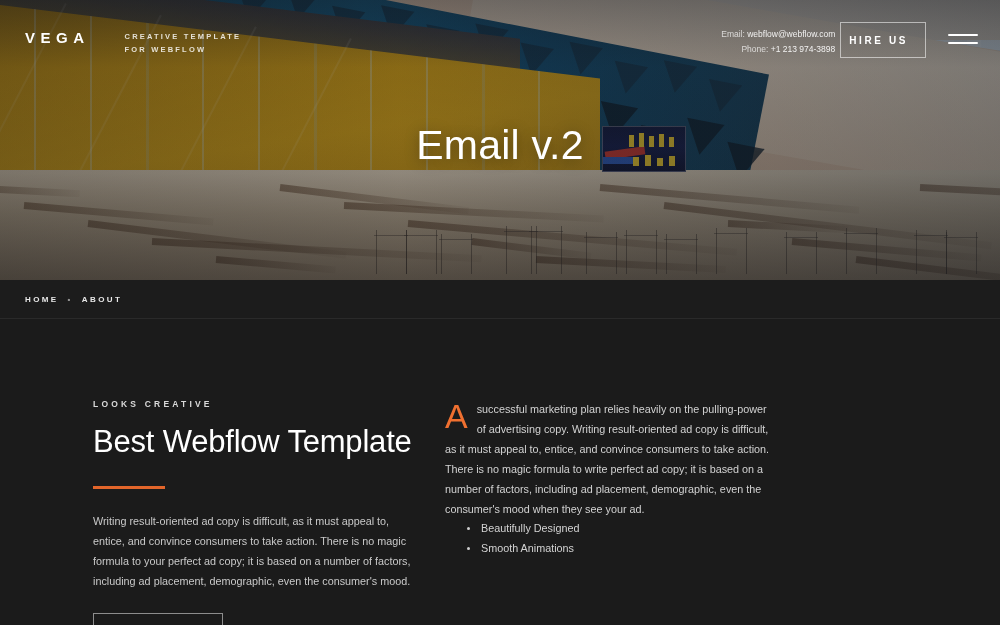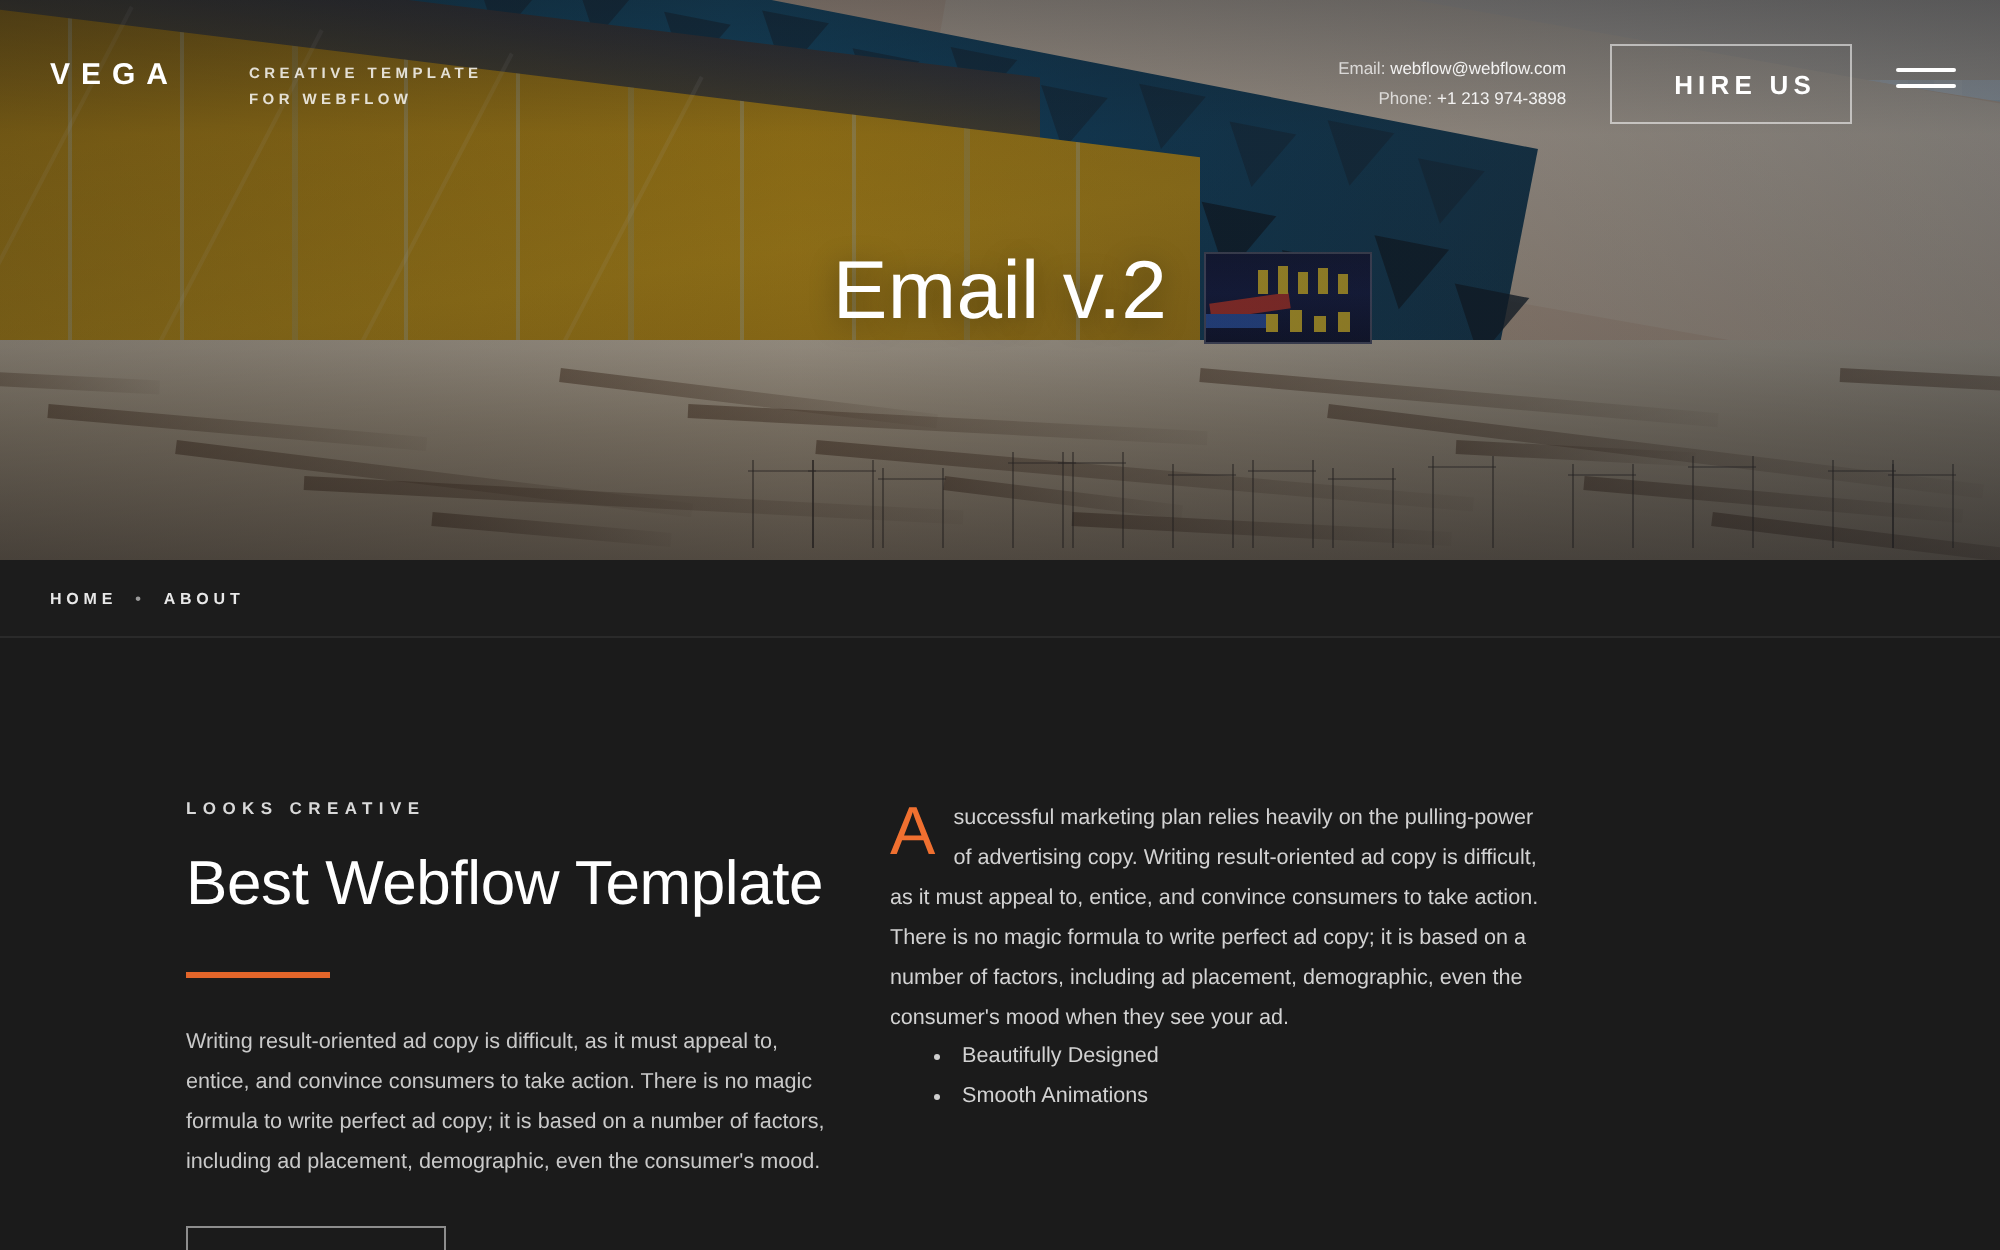--- a/index.html
+++ b/index.html
@@ -132,24 +132,24 @@
     font-size:7.5px; font-weight:700; letter-spacing:2.2px;
     line-height:13px; color:rgba(255,255,255,.82);
   }
   .topbar-right { margin-left:auto; display:flex; align-items:flex-start; }
   .contact {
     text-align:right; font-size:8.5px; line-height:15px;
     color:rgba(255,255,255,.9); padding-top:1px;
   }
   .contact .lbl { color:rgba(255,255,255,.72); }
   .hire-btn {
-    margin-left:22px; margin-top:-4px;
+    margin-left:5px; margin-top:-4px;
     border:1px solid rgba(255,255,255,.55);
-    color:#fff; font-size:13px; font-weight:700; letter-spacing:2.6px;
-    padding:12px 17px 11px 31px; background:transparent;
+    color:#fff; font-size:10px; font-weight:700; letter-spacing:2.6px;
+    padding:12px 17px 11px 8px; background:transparent;
     cursor:pointer; white-space:nowrap;
   }
   .burger {
     margin-left:22px; margin-top:8px; width:30px; cursor:pointer;
   }
   .burger span {
     display:block; height:2px; background:#fff; border-radius:1px;
   }
   .burger span + span { margin-top:6px; }
 
@@ -427,21 +427,21 @@
     <span>ABOUT</span>
   </div>
 </div>
 
 <div class="main">
 
   <div class="col-left">
     <div class="eyebrow">LOOKS CREATIVE</div>
     <h1 class="h-big">Best Webflow Template</h1>
     <div class="rule"></div>
-    <p class="p-body">Writing result-oriented ad copy is difficult, as it must appeal to, entice, and convince consumers to take action. There is no magic formula to write perfect ad copy; it is based on a number of factors, including ad placement, demographic, even the consumer's mood.</p>
+    <p class="p-body">Writing result-oriented ad copy is difficult, as it must appeal to, entice, and convince consumers to take action. There is no magic formula to your perfect ad copy; it is based on a number of factors, including ad placement, demographic, even the consumer's mood.</p>
     <button class="btn-contact">CONTACT US</button>
   </div>
 
   <div class="col-right">
     <p class="p-intro">
       <span class="dropcap">A</span><span>successful marketing plan relies heavily on the pulling-power of advertising copy. Writing result-oriented ad copy is difficult, as it must appeal to, entice, and convince consumers to take action. There is no magic formula to write perfect ad copy; it is based on a number of factors, including ad placement, demographic, even the consumer's mood when they see your ad.</span>
     </p>
     <ul class="feat-list">
       <li>Beautifully Designed</li>
       <li>Smooth Animations</li>

